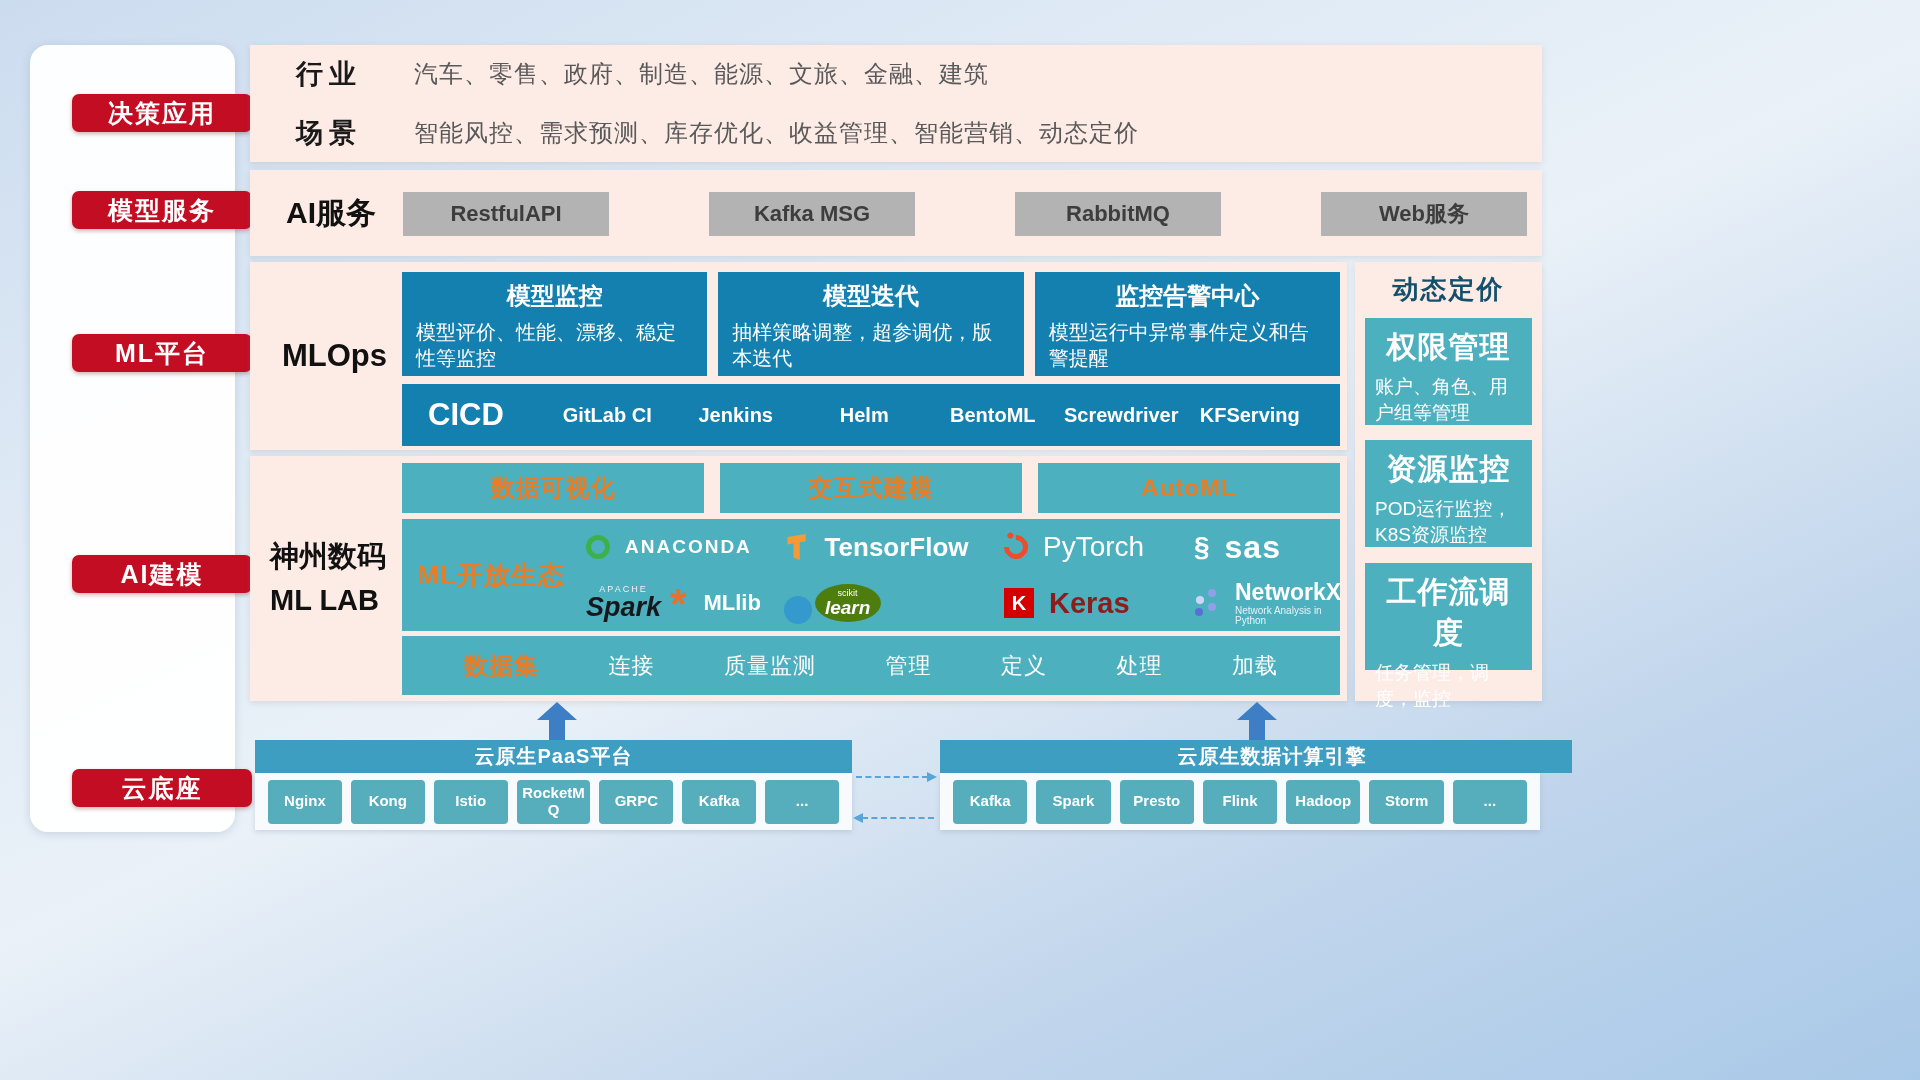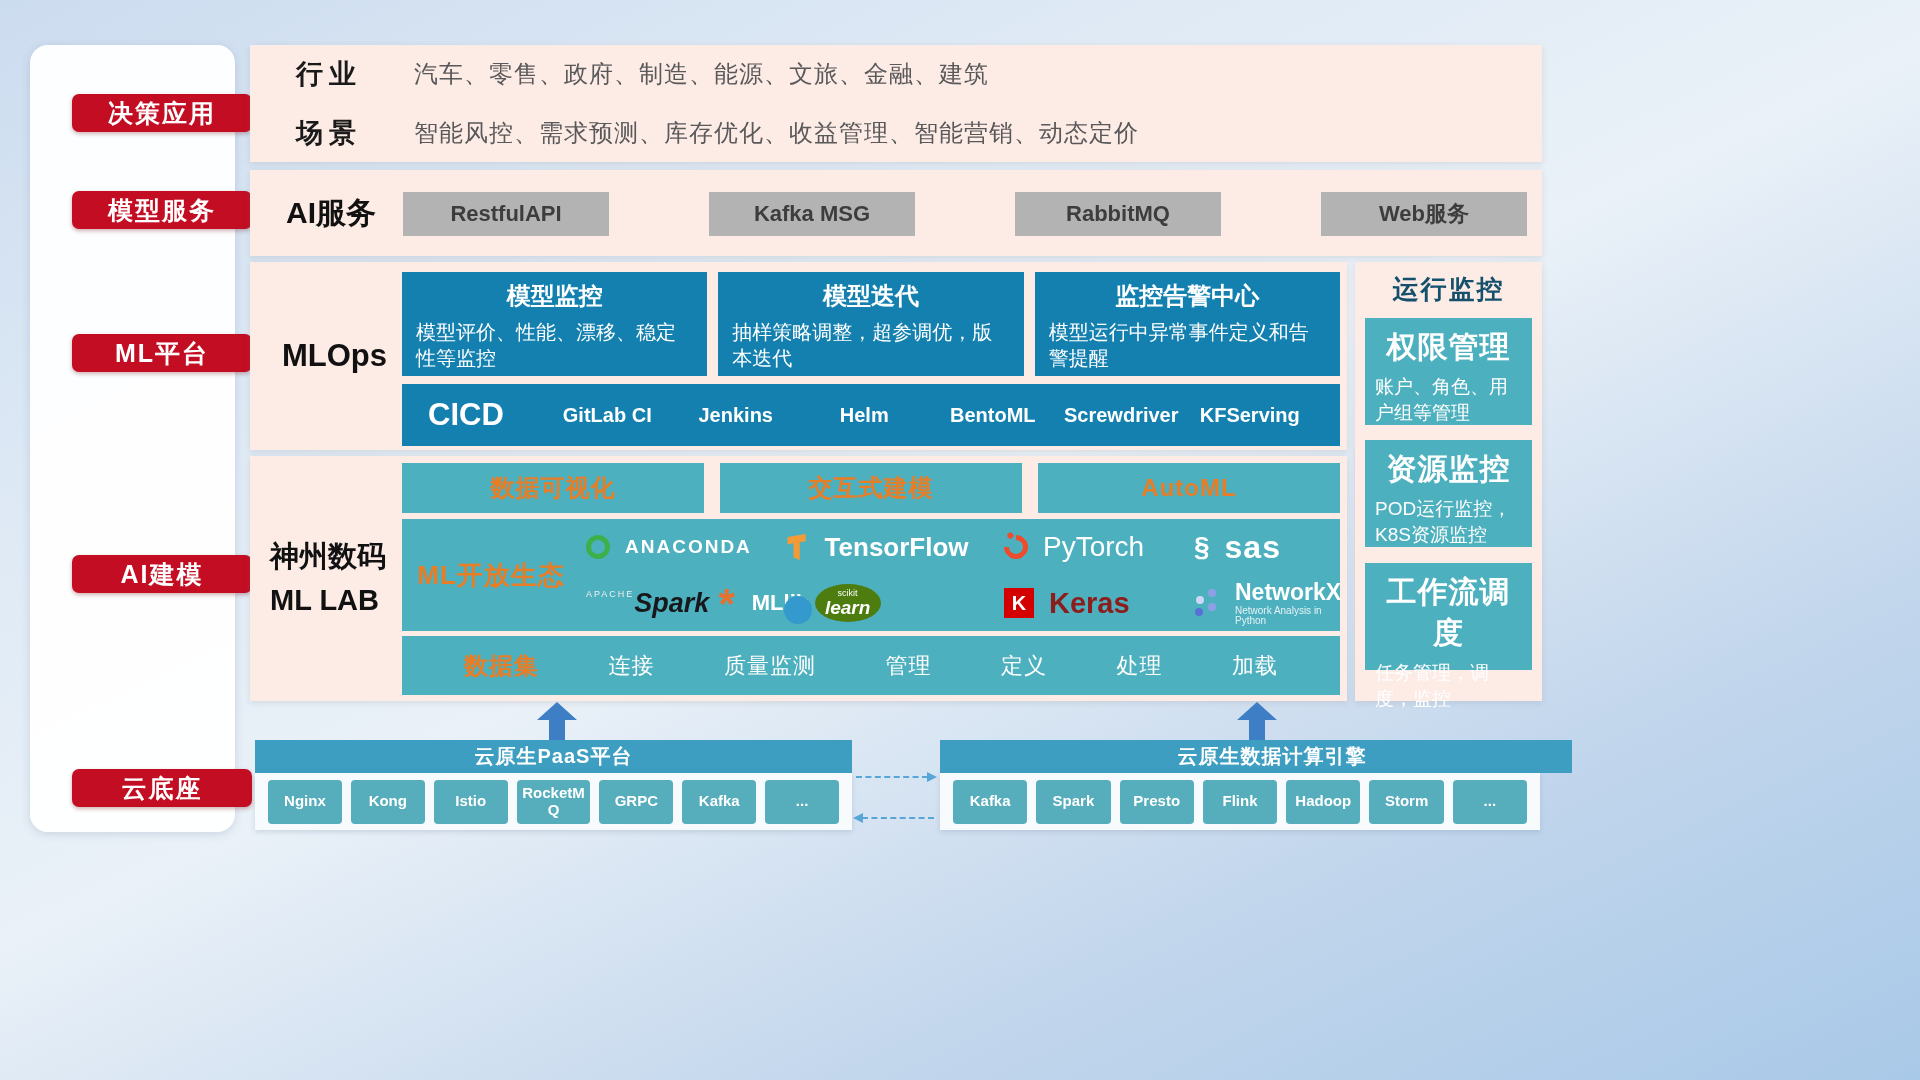--- a/index.html
+++ b/index.html
@@ -56,21 +56,21 @@
   
   .ana-icon{width:24px;height:24px;border:5px solid #3eb049;border-radius:50%;box-sizing:border-box;flex:none;}
   .ana-text{color:#fff;font-weight:bold;font-size:19px;letter-spacing:2px;}
   .tf-icon{width:26px;height:26px;background:#f49b38;flex:none;clip-path:polygon(15% 12%,85% 0%,85% 28%,62% 32%,62% 100%,38% 90%,38% 36%,15% 40%);}
   .tf-text{color:#fff;font-size:26px;font-weight:bold;}
   .pt-icon{width:24px;height:24px;border:5px solid #ee4c2c;border-radius:50%;box-sizing:border-box;transform:rotate(-45deg);border-top-color:transparent;position:relative;flex:none;}
   .pt-icon::after{content:'';position:absolute;top:-8px;left:8px;width:6px;height:6px;background:#ee4c2c;border-radius:50%;}
   .pt-text{color:#fff;font-size:28px;}
   .sas-icon::before{content:"§";color:#fff;font-size:28px;font-weight:bold;}
   .sas-text{color:#fff;font-size:32px;font-weight:bold;letter-spacing:1px;}
-  .spark-stack{display:flex;flex-direction:row;line-height:1;}
+  .spark-stack{display:flex;flex-direction:column;line-height:1;align-items:center;}
   .spark-apache{color:#f0f0f0;font-size:9px;letter-spacing:2px;}
   .spark-word{color:#17181c;font-size:27px;font-weight:bold;font-style:italic;}
   .spark-star::before{content:"*";color:#e8702d;font-size:42px;font-weight:bold;line-height:20px;display:inline-block;margin:10px 0 0 -6px;}
   .mllib-text{color:#fff;font-size:22px;font-weight:bold;margin-left:2px;}
   .sk-blue{width:28px;height:28px;border-radius:50%;background:#3499cd;margin-right:-12px;margin-top:14px;flex:none;}
   .sk-orange{width:66px;height:38px;border-radius:50%;background:#4d7c0f;display:flex;flex-direction:column;align-items:center;justify-content:center;color:#fff;flex:none;}
   .sk-top{font-size:9px;line-height:1;}
   .sk-learn{font-size:19px;font-style:italic;font-weight:bold;line-height:1;}
   .keras-k{width:30px;height:30px;background:#d40000;color:#fff;display:flex;align-items:center;justify-content:center;font-weight:bold;font-size:20px;flex:none;}
   .keras-text{color:#8c1d1d;font-size:29px;font-weight:bold;}
@@ -147,21 +147,21 @@
           <span class="cicd-tool">Helm</span>
           <span class="cicd-tool">BentoML</span>
           <span class="cicd-tool">Screwdriver</span>
           <span class="cicd-tool">KFServing</span>
         </div>
       </div>
     </div>
   </div>
 
   <div class="panel pmon">
-    <div class="mon-title">运行监控</div>
+    <div class="mon-title">动态定价</div>
     <div class="mon-card" style="top:56px;">
       <div class="mon-card-title">权限管理</div>
       <div class="mon-card-desc">账户、角色、用户组等管理</div>
     </div>
     <div class="mon-card" style="top:178px;">
       <div class="mon-card-title">资源监控</div>
       <div class="mon-card-desc">POD运行监控，K8S资源监控</div>
     </div>
     <div class="mon-card" style="top:301px;">
       <div class="mon-card-title">工作流调度</div>

